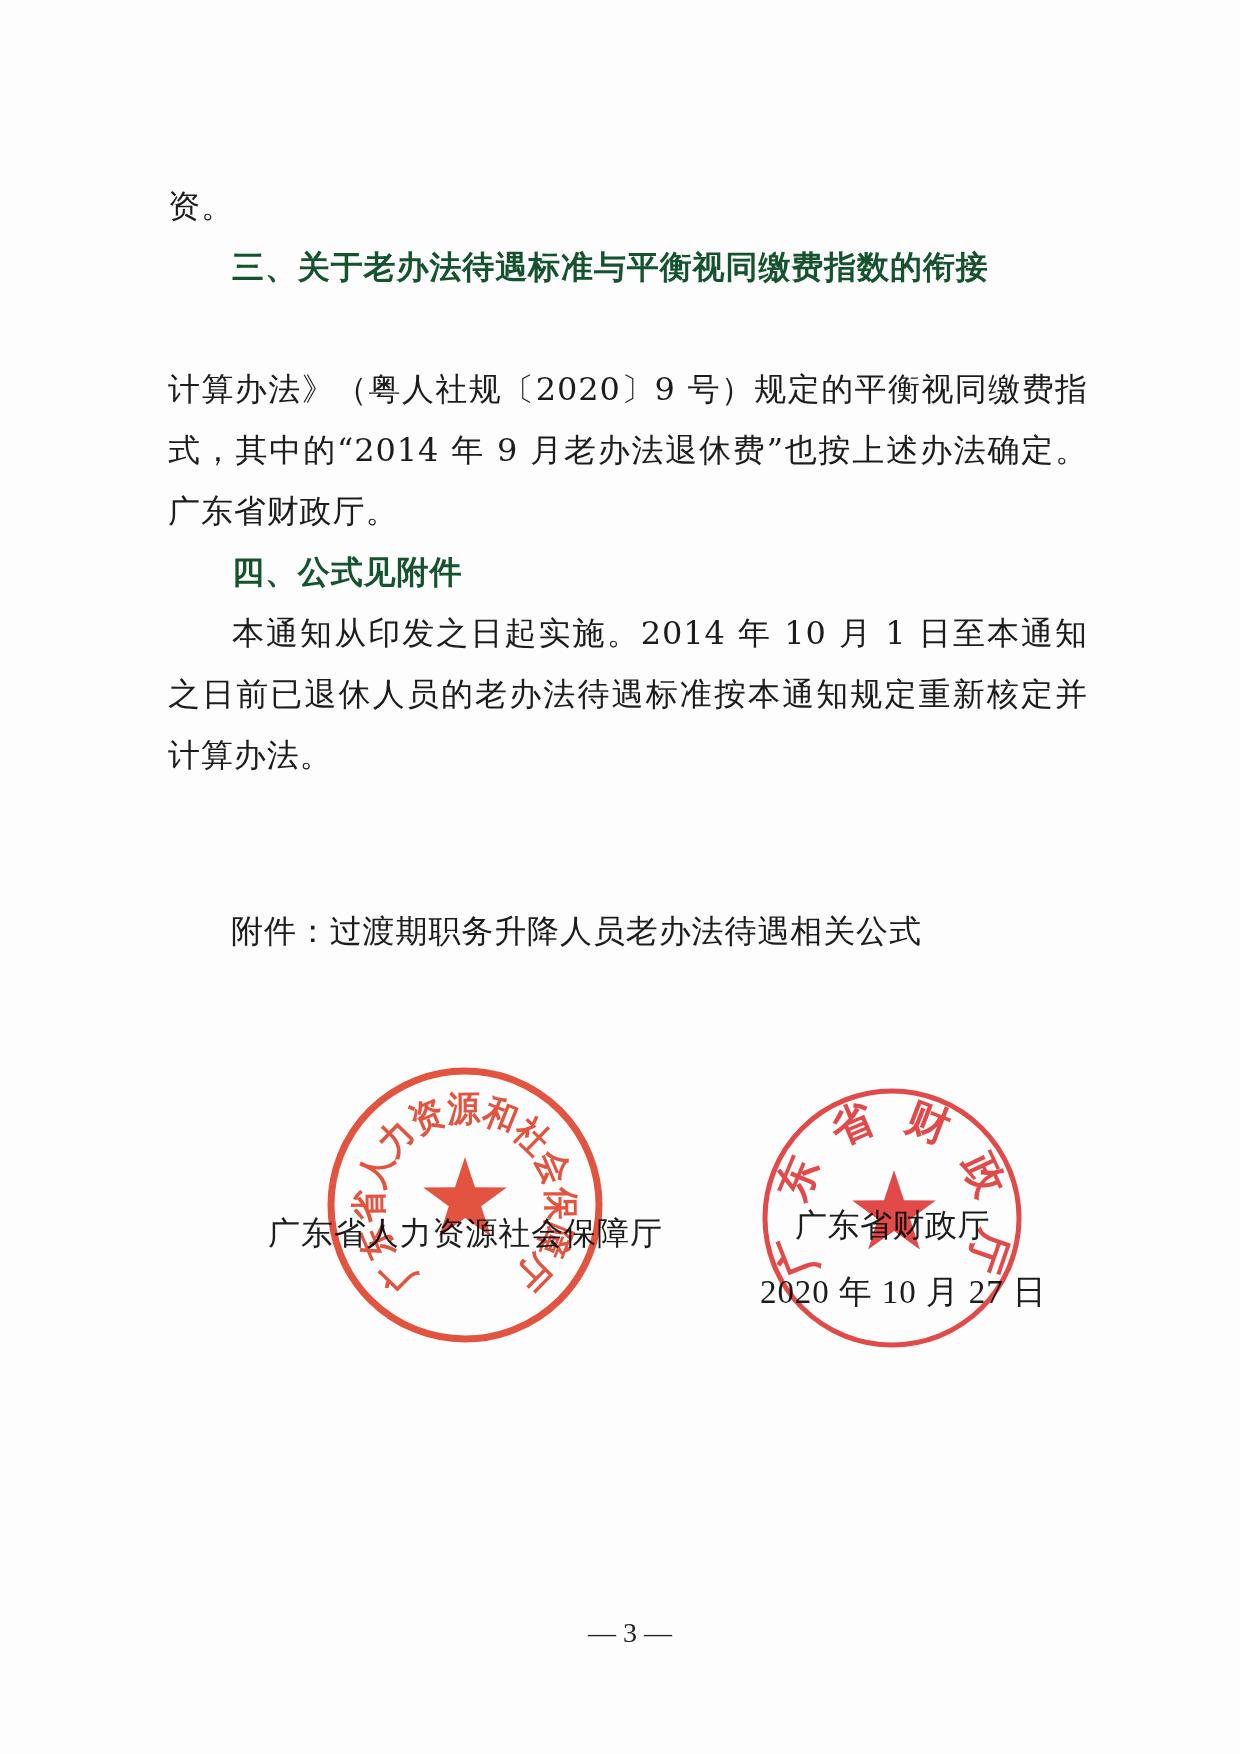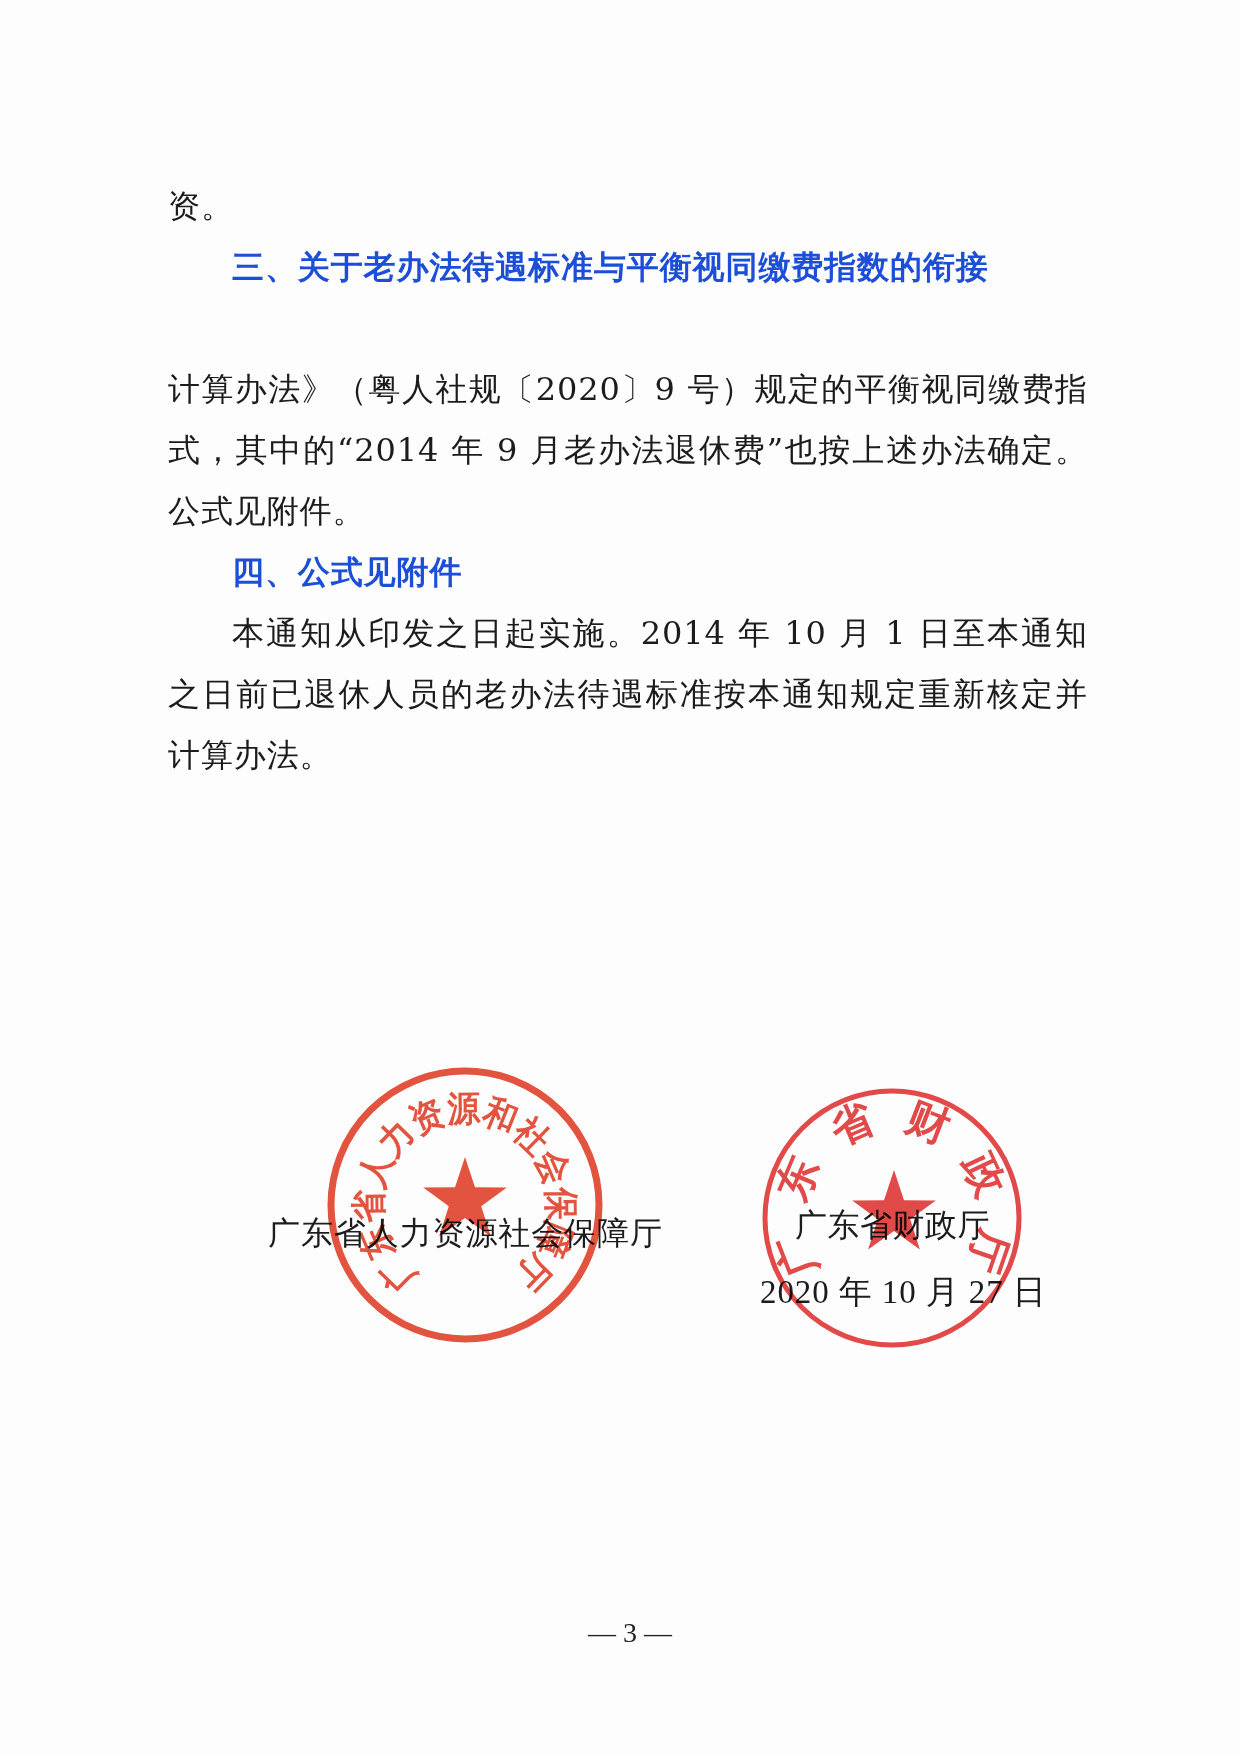--- a/index.html
+++ b/index.html
@@ -5,21 +5,21 @@
     html, body { margin: 0; padding: 0; background: #ffffff; }
     body { width: 1240px; height: 1754px; position: relative; overflow: hidden; }
     .page { position: absolute; left: 0; top: 0; width: 1240px; height: 1754px; background: #fdfdfd; }
     .line {
       position: absolute; left: 168px; width: 920px; height: 61px; line-height: 61px;
       font-family: "DejaVu Serif", serif; font-size: 32px; color: #1c1c1c;
       white-space: nowrap; letter-spacing: 0.9px;
     }
     .line.justify { text-align: justify; text-align-last: justify; white-space: normal; overflow: hidden; }
     .line.indent { padding-left: 64px; box-sizing: border-box; }
-    .line.heading { font-family: "DejaVu Sans", sans-serif; font-weight: bold; color: #1d4ed8; }
+    .line.heading { font-family: "DejaVu Sans", sans-serif; font-weight: bold; color: #14532d; }
     .free {
       position: absolute; font-family: "DejaVu Serif", serif; font-size: 32px; color: #1c1c1c;
       white-space: nowrap; line-height: 40px; letter-spacing: 0.9px;
     }
     .pagenum {
       position: absolute; left: 570px; top: 1614px; width: 120px; text-align: center;
       font-family: "Liberation Serif", serif; font-size: 28px; color: #222; line-height: 38px;
     }
     .seal { position: absolute; mix-blend-mode: multiply; opacity: 0.92; }
     .seal text { font-family: "DejaVu Sans", sans-serif; font-weight: bold; }
@@ -28,28 +28,29 @@
 <body>
 
 <div class="page">
 
   <div class="line" style="top:176px">资。</div>
 
   <div class="line indent heading" style="top:237px">三、关于老办法待遇标准与平衡视同缴费指数的衔接</div>
 
   <div class="line justify" style="top:359px">计算办法》（粤人社规〔2020〕9 号）规定的平衡视同缴费指数公</div>
   <div class="line justify" style="top:420px">式，其中的“2014 年 9 月老办法退休费”也按上述办法确定。具体</div>
-  <div class="line" style="top:481px">公式见附件。</div>
+  <div class="line" style="top:481px">广东省财政厅。</div>
 
   <div class="line indent heading" style="top:542px">四、公式见附件</div>
 
   <div class="line indent justify" style="top:603px">本通知从印发之日起实施。2014 年 10 月 1 日至本通知印发</div>
   <div class="line justify" style="top:664px">之日前已退休人员的老办法待遇标准按本通知规定重新核定并补</div>
   <div class="line" style="top:725px">计算办法。</div>
 
+  <div class="free" style="left:231px; top:911px">附件：过渡期职务升降人员老办法待遇相关公式</div>
 
   <div class="free" style="left:268px; top:1213px">广东省人力资源社会保障厅</div>
   <div class="free" style="left:795px; top:1205px; letter-spacing:0.5px">广东省财政厅</div>
   <div class="free" style="left:760px; top:1272px; font-family:'Liberation Serif', serif; font-size:33px">2020 年 10 月 27 日</div>
 
   <svg class="seal" width="290" height="290" viewBox="0 0 290 290" style="left:320px; top:1060px;">
     <defs>
       <path id="arcLeft" d="M 99.2 215.5 A 84 84 0 1 1 190.8 215.5"></path>
     </defs>
     <circle cx="145" cy="145" r="134" fill="none" stroke="#e2452f" stroke-width="7"></circle>

